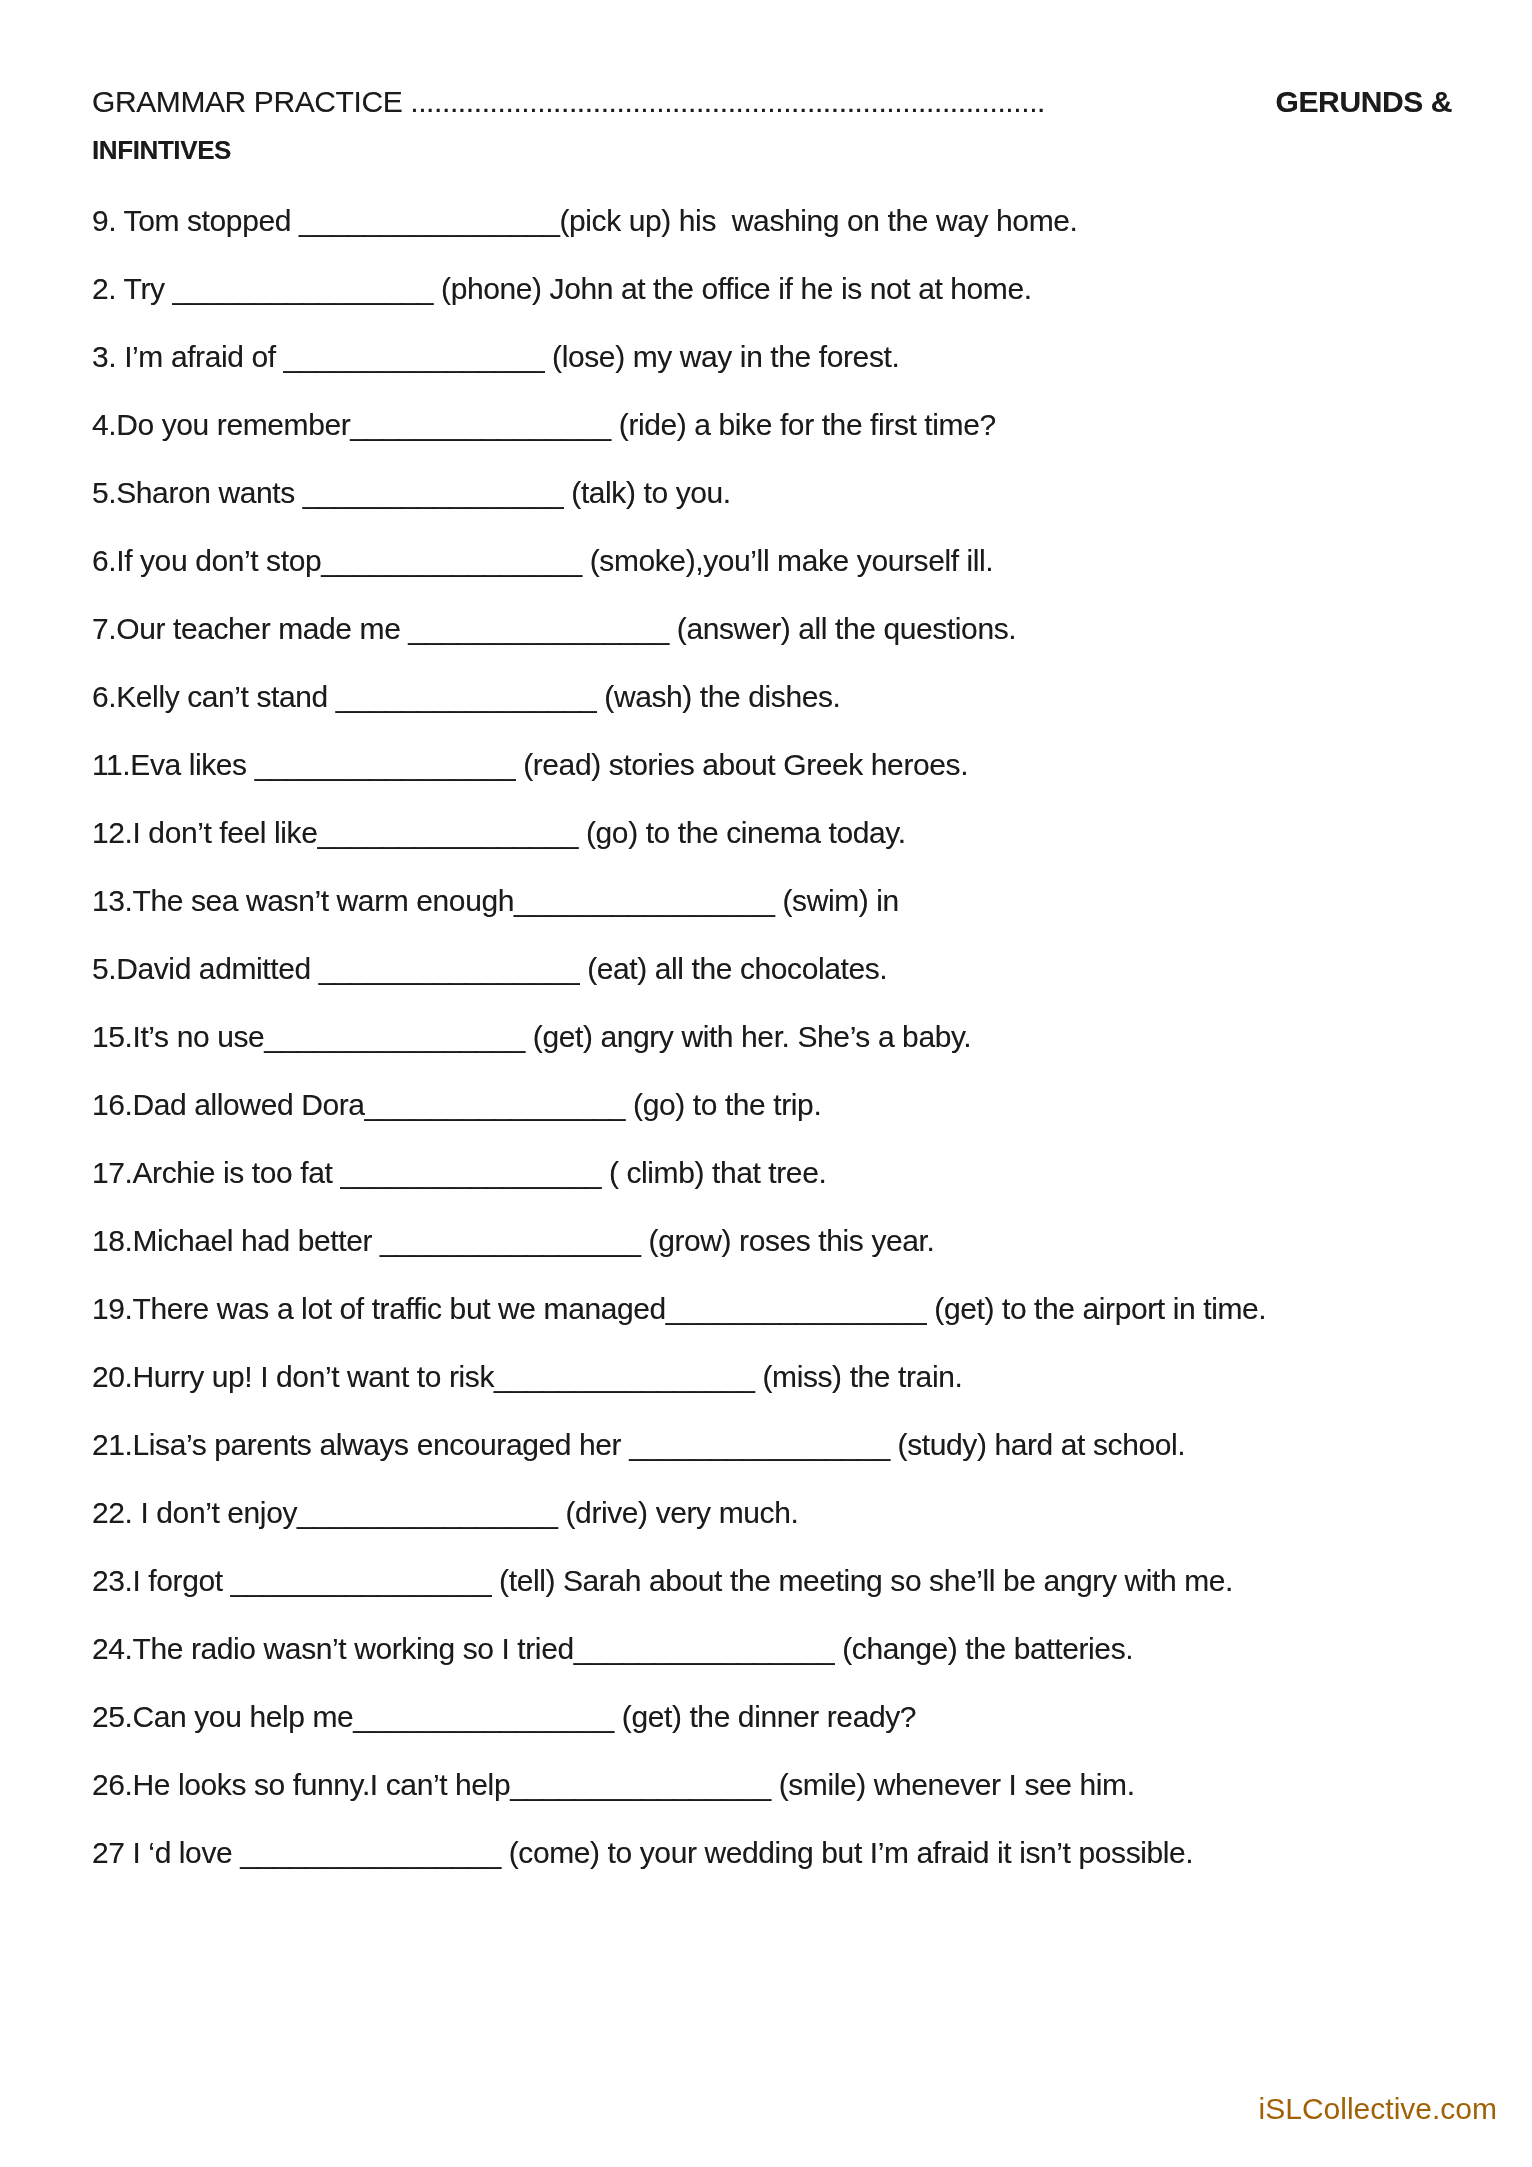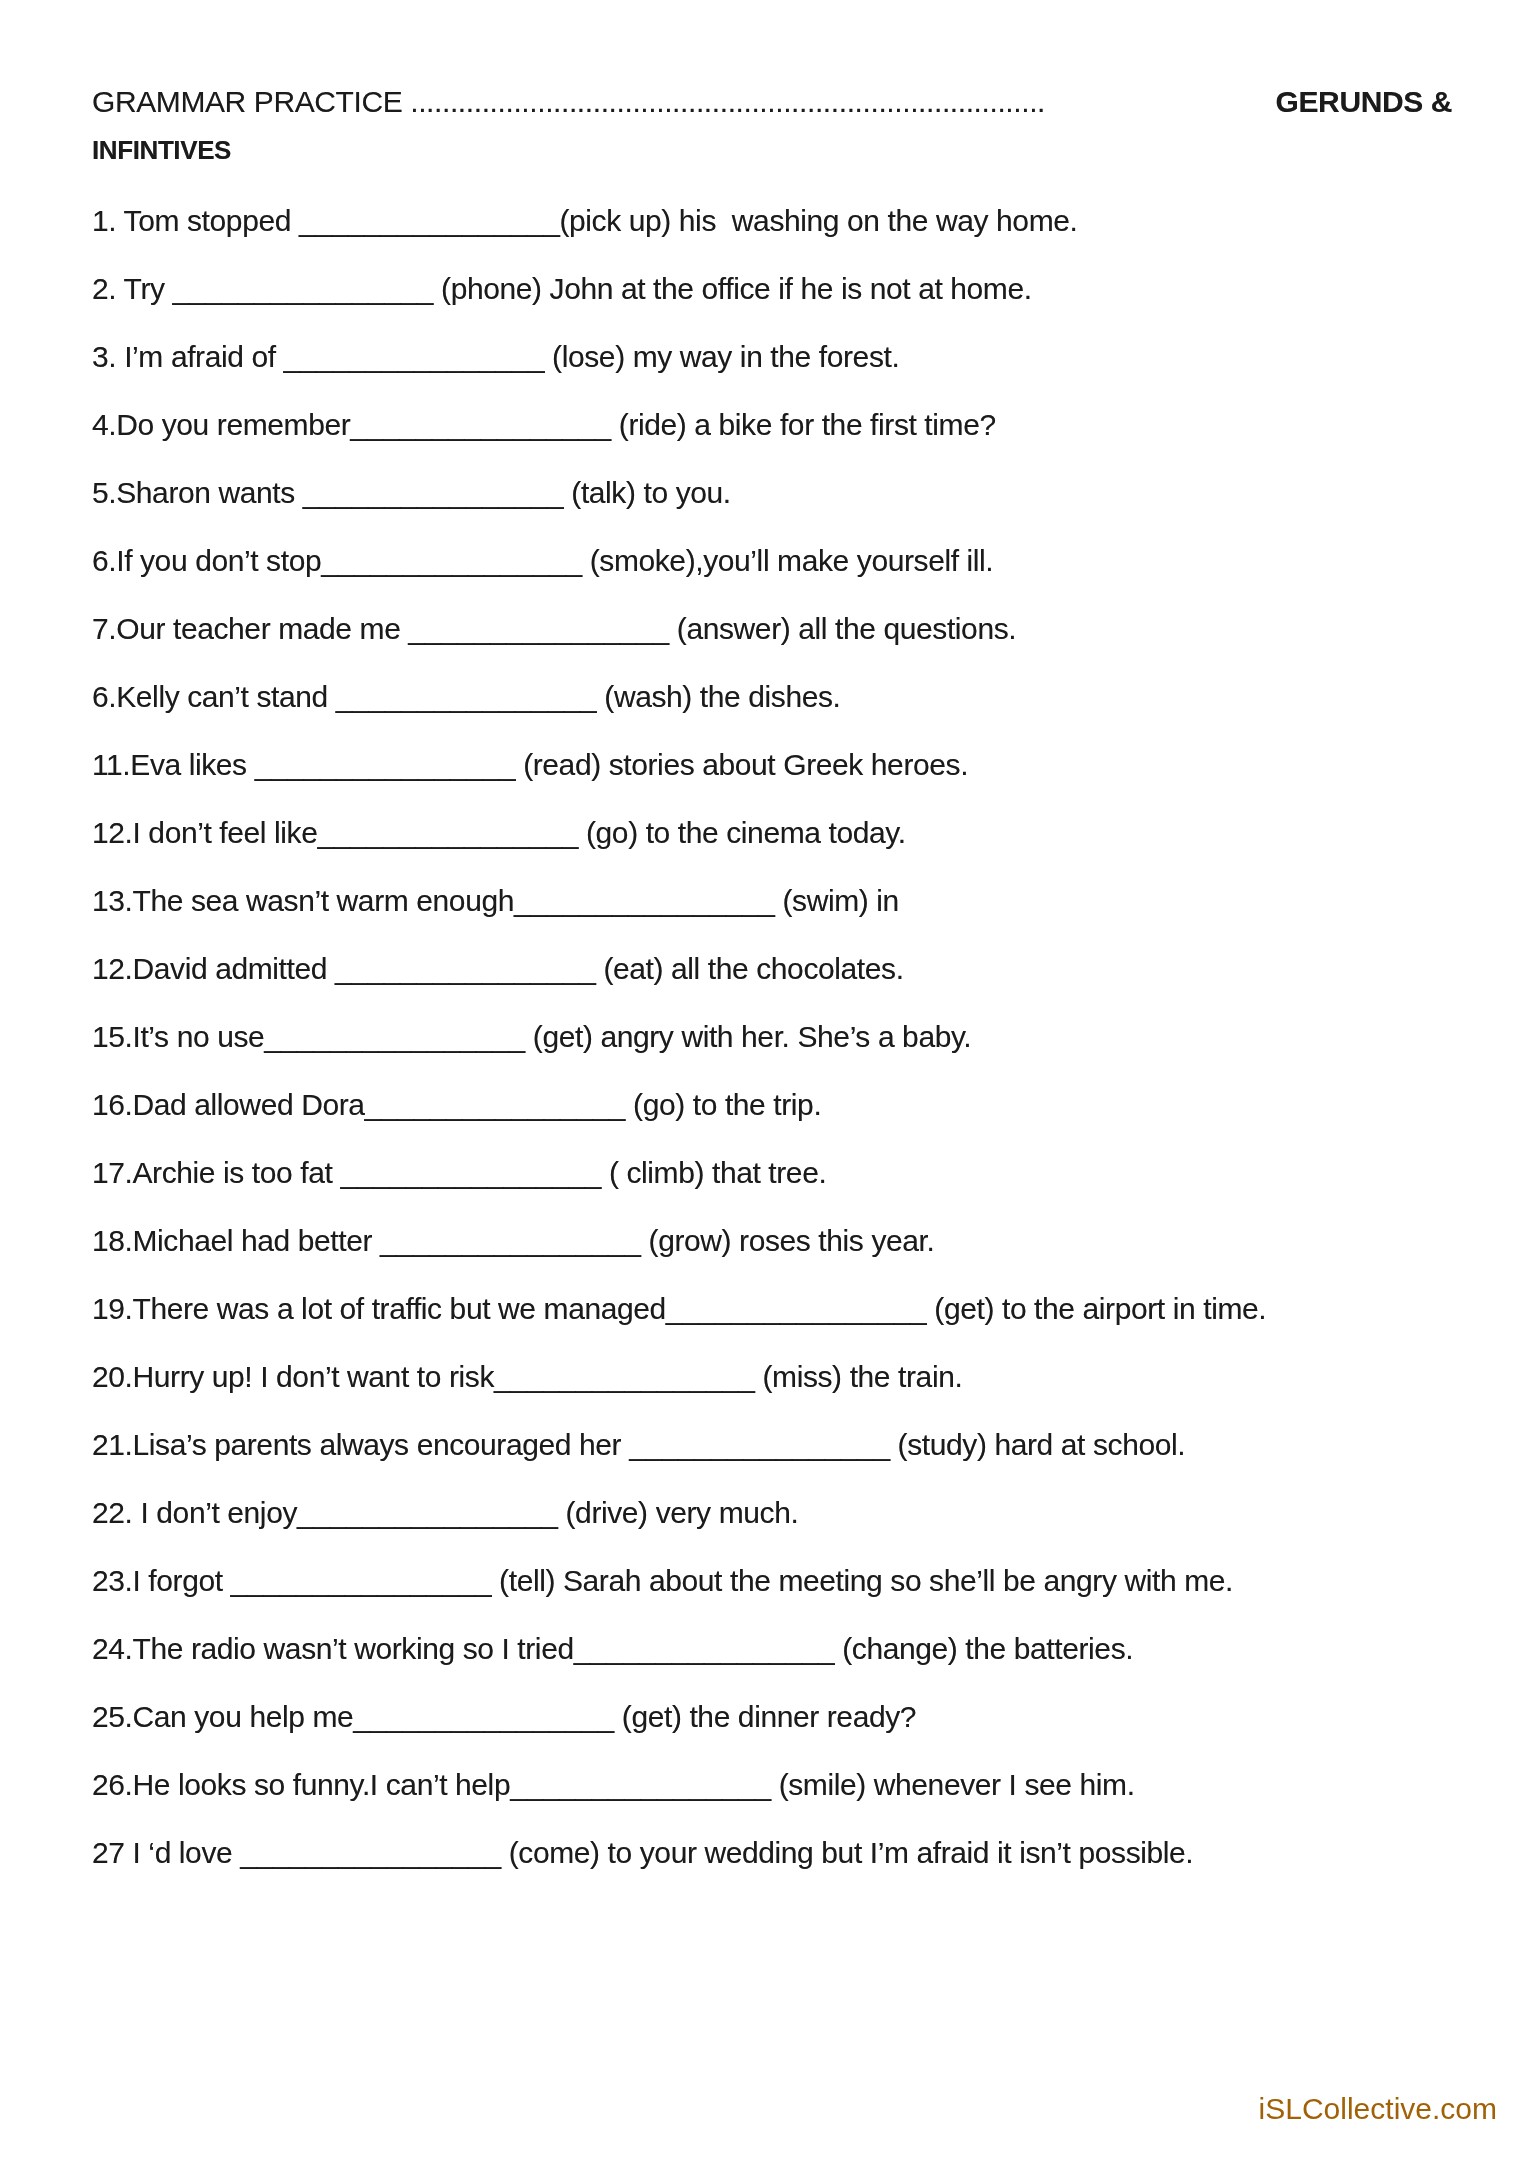--- a/index.html
+++ b/index.html
@@ -76,32 +76,32 @@
 <div class="page">
   <div class="content">
 
     <div class="header-row">
       <span><span class="header-left">GRAMMAR PRACTICE </span><span class="header-dots">................................................................................</span></span>
       <span class="header-right">GERUNDS &amp;</span>
     </div>
     <div class="header-line2">INFINTIVES</div>
 
     <div class="questions">
-      <p class="q">1. Tom stopped ________________(pick up) his  washing on the way home.</p>
+      <p class="q">9. Tom stopped ________________(pick up) his  washing on the way home.</p>
       <p class="q">2. Try ________________ (phone) John at the office if he is not at home.</p>
       <p class="q">3. I’m afraid of ________________ (lose) my way in the forest.</p>
       <p class="q">4.Do you remember________________ (ride) a bike for the first time?</p>
       <p class="q">5.Sharon wants ________________ (talk) to you.</p>
       <p class="q">6.If you don’t stop________________ (smoke),you’ll make yourself ill.</p>
       <p class="q">7.Our teacher made me ________________ (answer) all the questions.</p>
       <p class="q">6.Kelly can’t stand ________________ (wash) the dishes.</p>
       <p class="q">11.Eva likes ________________ (read) stories about Greek heroes.</p>
       <p class="q">12.I don’t feel like________________ (go) to the cinema today.</p>
       <p class="q">13.The sea wasn’t warm enough________________ (swim) in</p>
-      <p class="q">12.David admitted ________________ (eat) all the chocolates.</p>
+      <p class="q">5.David admitted ________________ (eat) all the chocolates.</p>
       <p class="q">15.It’s no use________________ (get) angry with her. She’s a baby.</p>
       <p class="q">16.Dad allowed Dora________________ (go) to the trip.</p>
       <p class="q">17.Archie is too fat ________________ ( climb) that tree.</p>
       <p class="q">18.Michael had better ________________ (grow) roses this year.</p>
       <p class="q">19.There was a lot of traffic but we managed________________ (get) to the airport in time.</p>
       <p class="q">20.Hurry up! I don’t want to risk________________ (miss) the train.</p>
       <p class="q">21.Lisa’s parents always encouraged her ________________ (study) hard at school.</p>
       <p class="q">22. I don’t enjoy________________ (drive) very much.</p>
       <p class="q">23.I forgot ________________ (tell) Sarah about the meeting so she’ll be angry with me.</p>
       <p class="q">24.The radio wasn’t working so I tried________________ (change) the batteries.</p>

